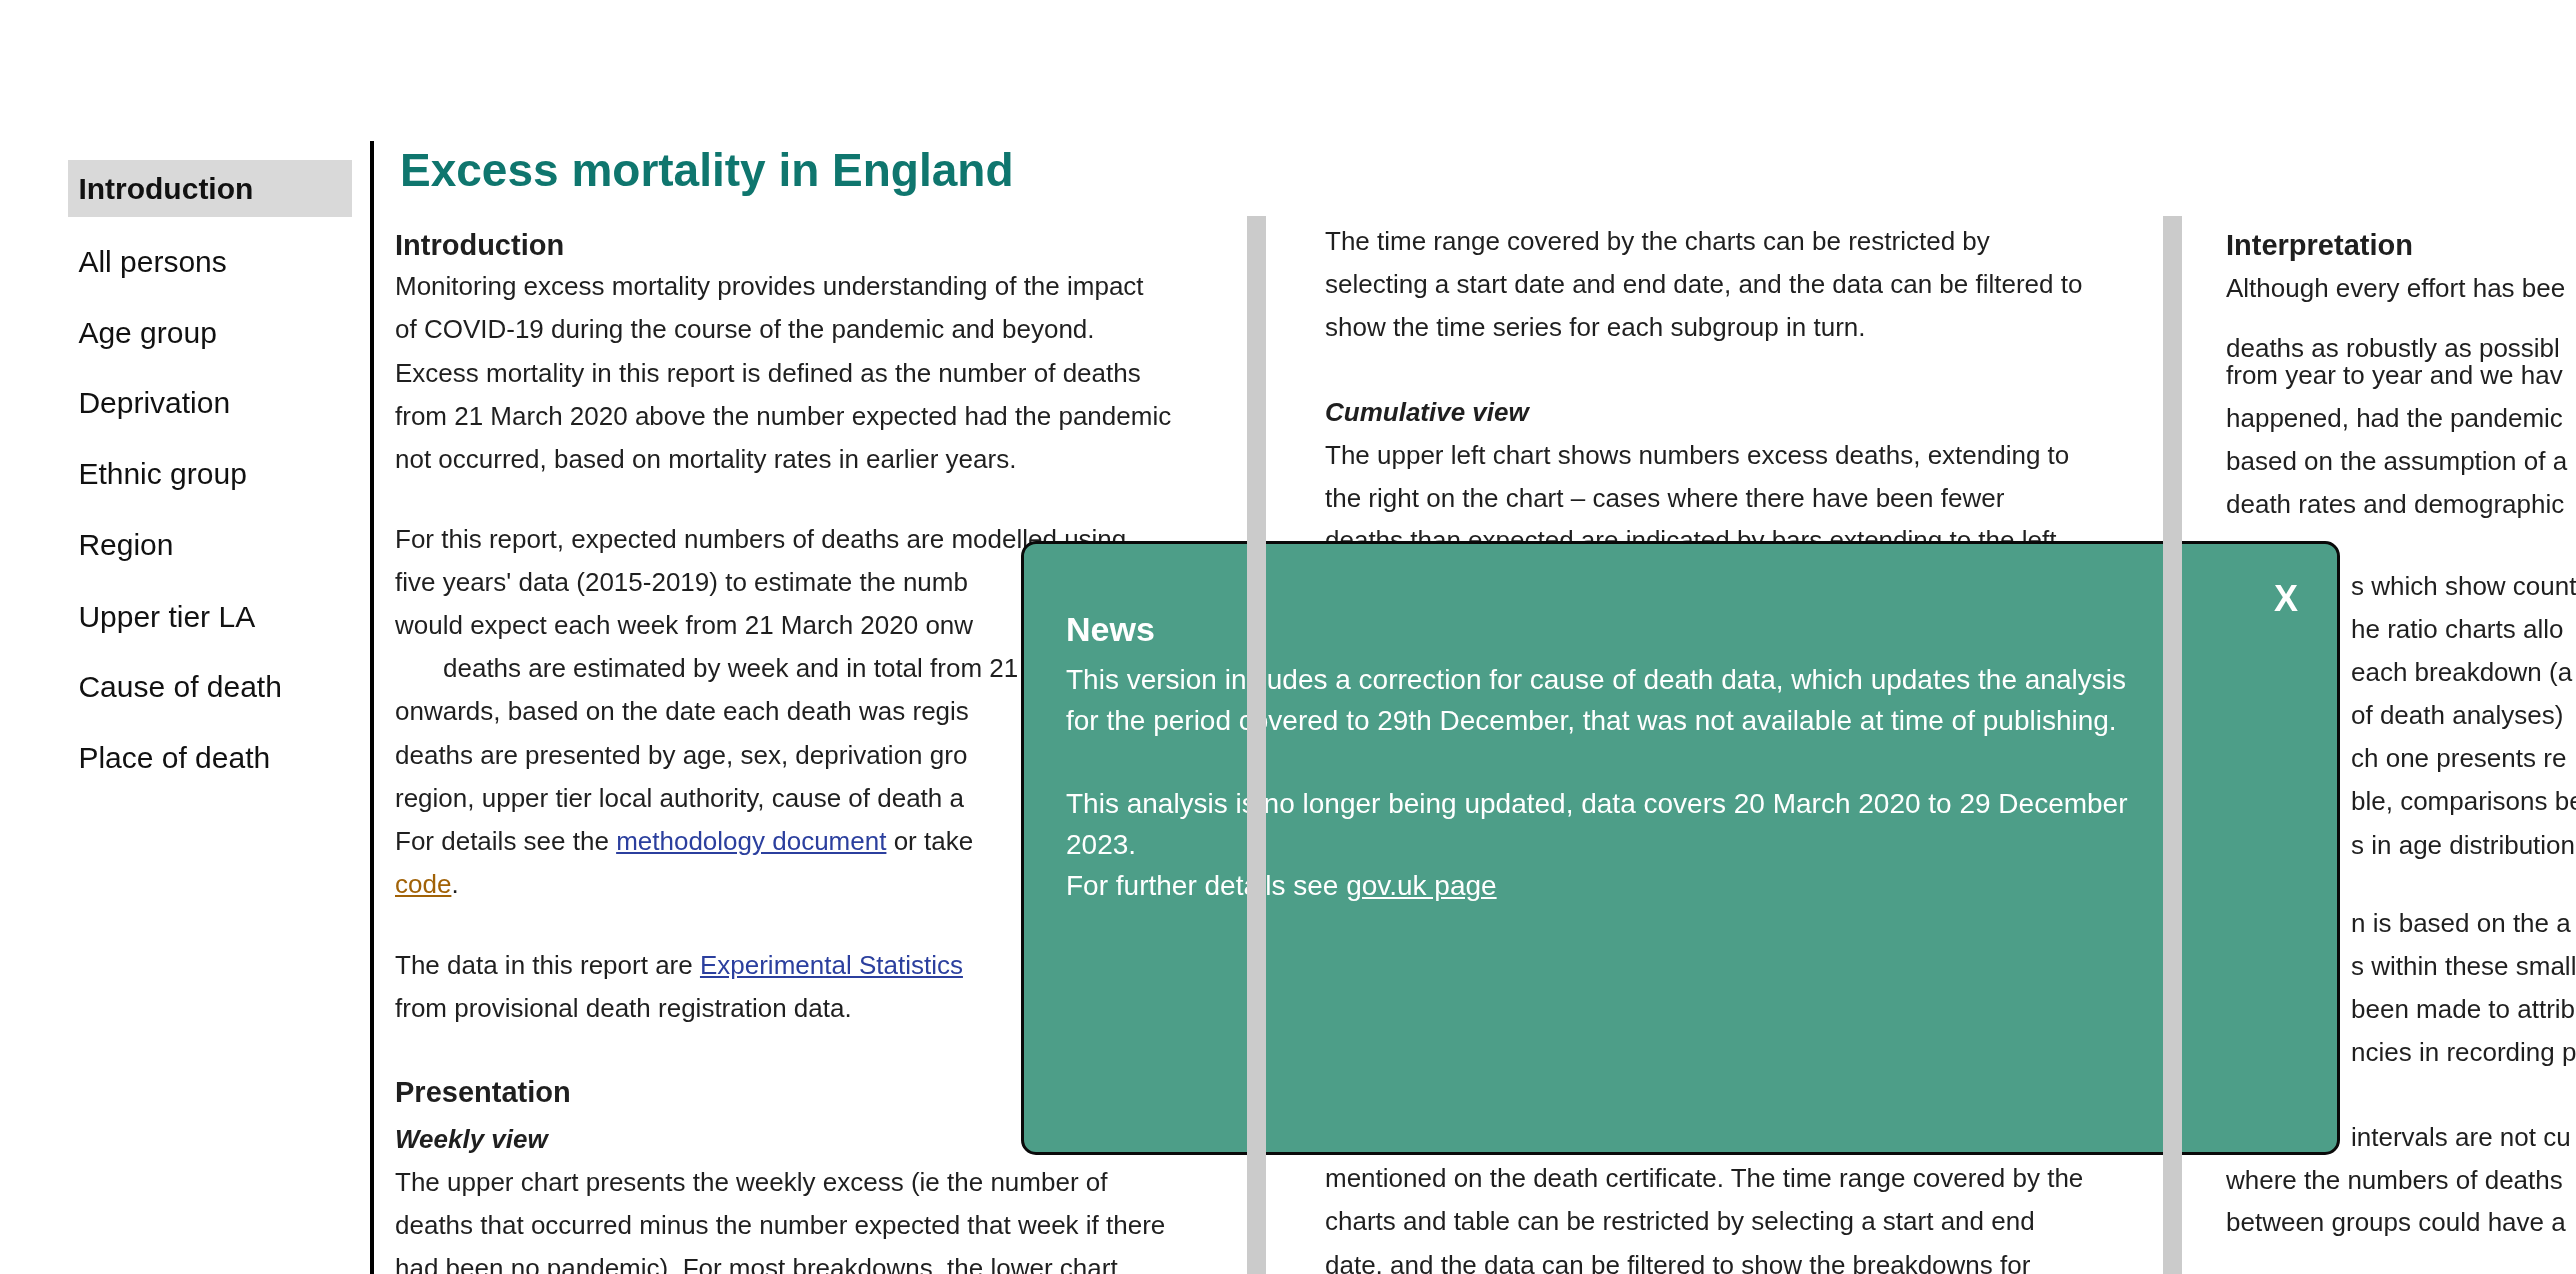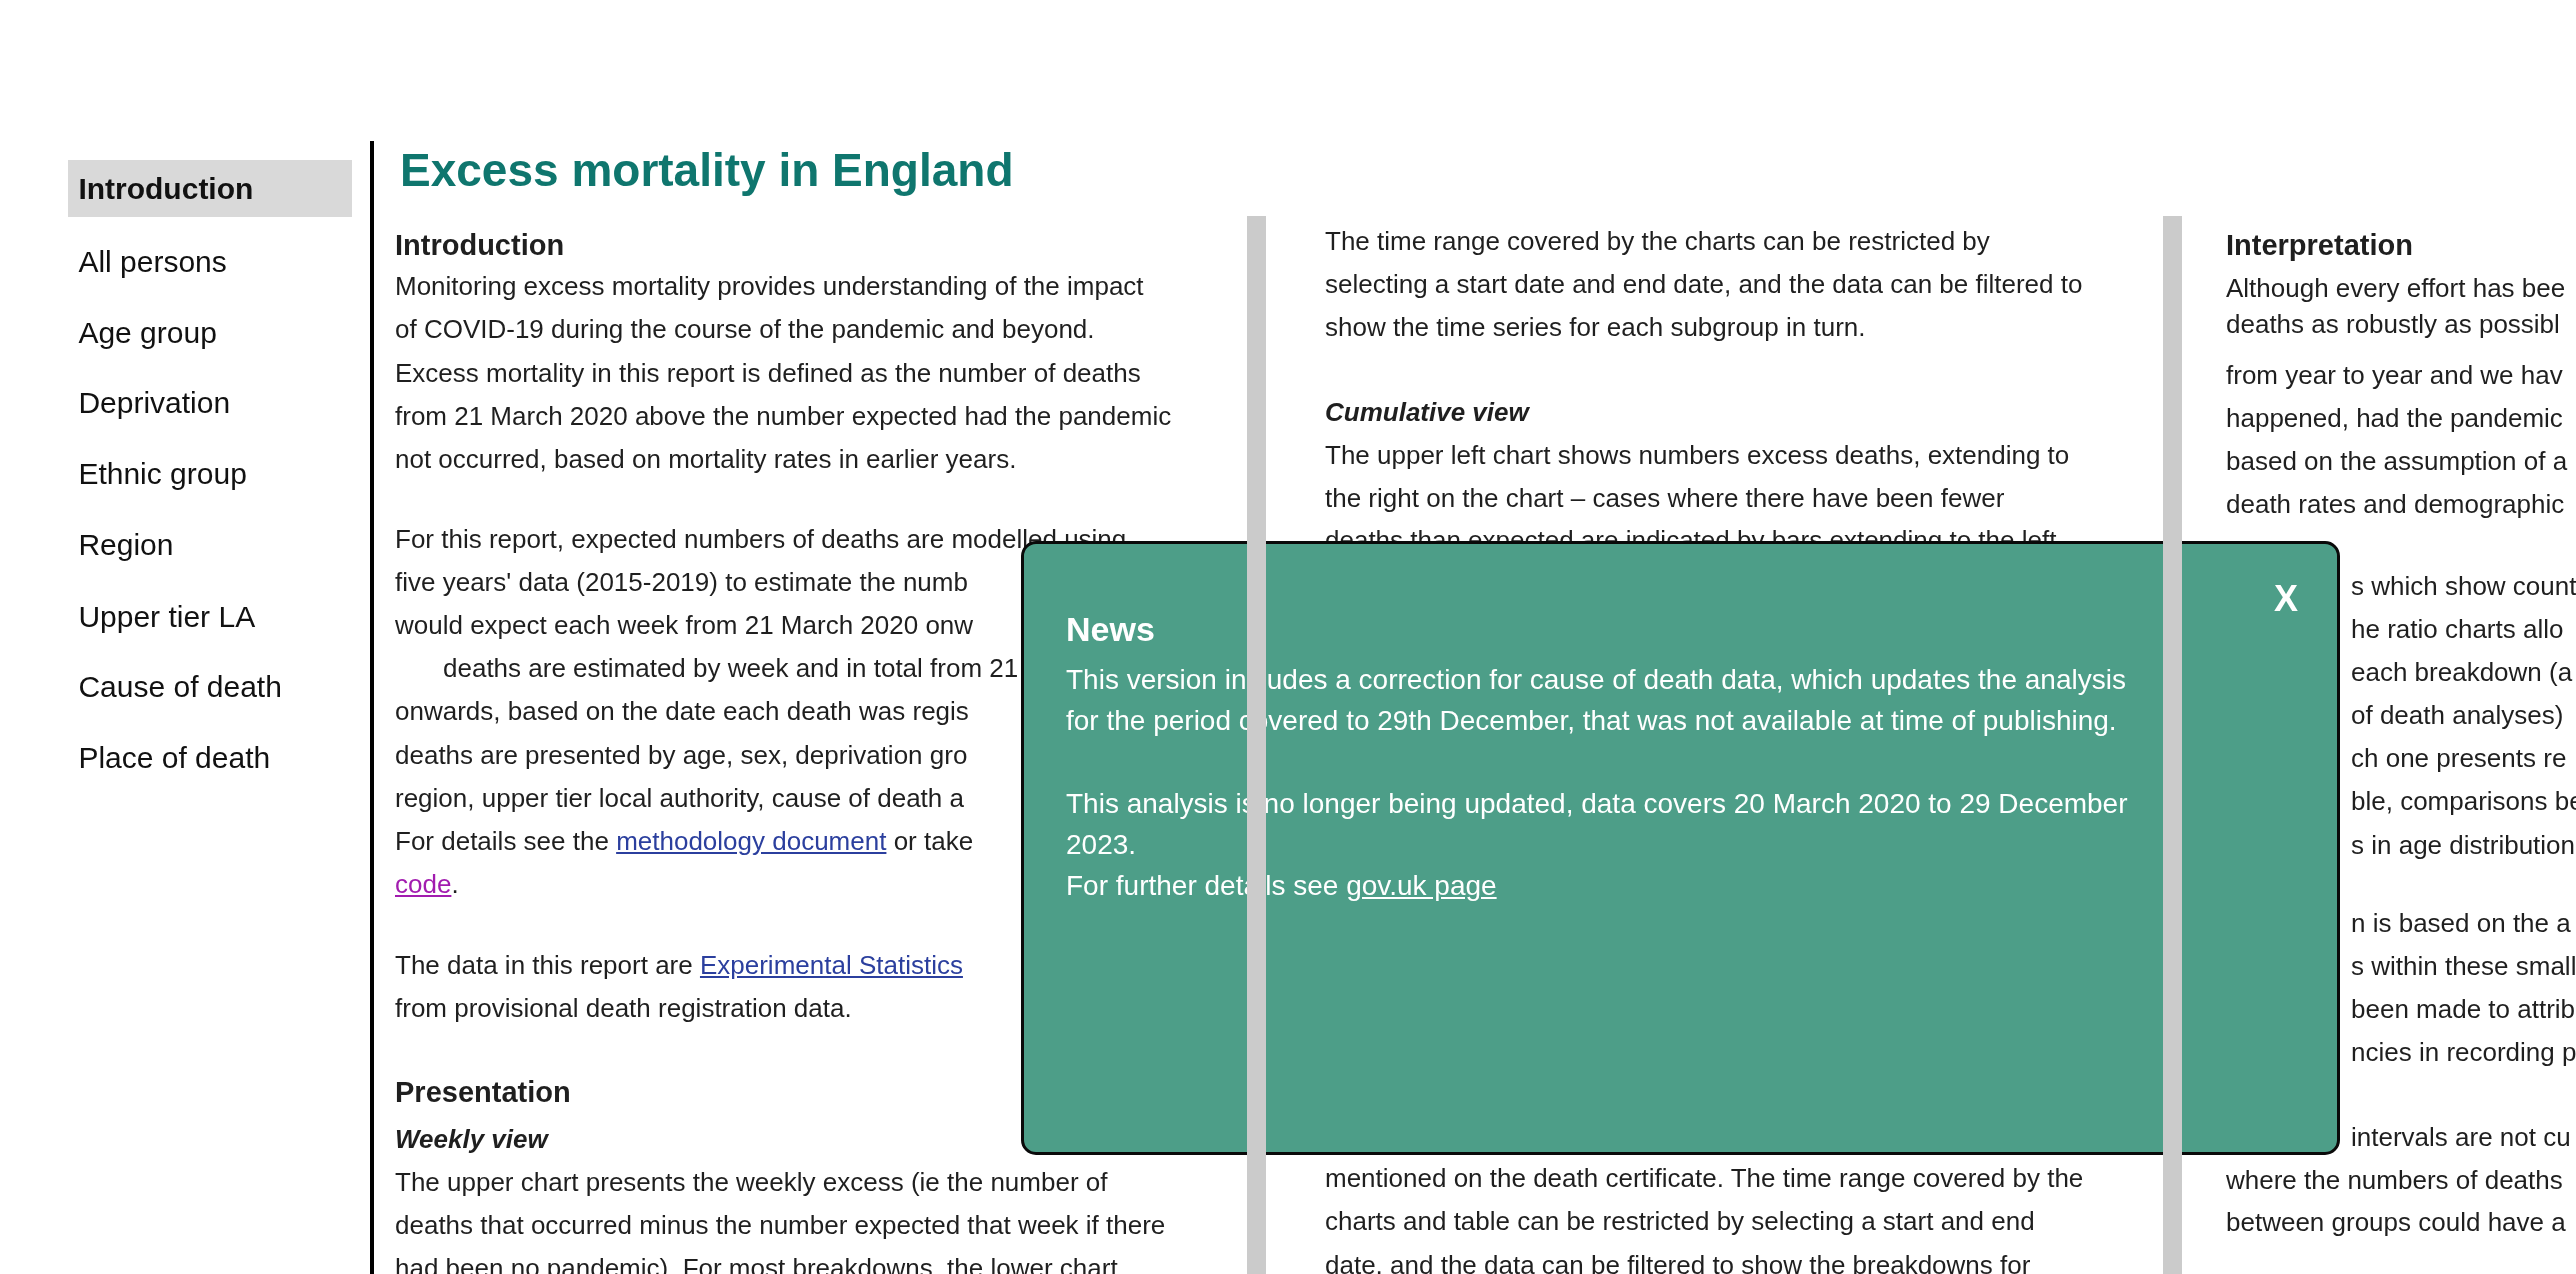--- a/index.html
+++ b/index.html
@@ -63,41 +63,41 @@
       <div class="line" style="top: 400px; left: 395px;"><span>from 21 March 2020 above the number expected had the pandemic</span></div>
       <div class="line" style="top: 443px; left: 395px;"><span>not occurred, based on mortality rates in earlier years.</span></div>
       <div class="line" style="top: 523px; left: 395px;"><span>For this report, expected numbers of deaths are modelled using</span></div>
       <div class="line" style="top: 566px; left: 395px;"><span>five years' data (2015-2019) to estimate the numb</span></div>
       <div class="line" style="top: 609px; left: 395px;"><span>would expect each week from 21 March 2020 onw</span></div>
       <div class="line" style="top: 652px; left: 395px; margin-left: 48px;"><span>deaths are estimated by week and in total from 21</span></div>
       <div class="line" style="top: 695px; left: 395px;"><span>onwards, based on the date each death was regis</span></div>
       <div class="line" style="top: 739px; left: 395px;"><span>deaths are presented by age, sex, deprivation gro</span></div>
       <div class="line" style="top: 782px; left: 395px;"><span>region, upper tier local authority, cause of death a</span></div>
       <div class="line" style="top: 825px; left: 395px;"><span>For details see the </span><span class="link" style="color: rgb(43, 63, 158);">methodology document</span><span> or take</span></div>
-      <div class="line" style="top: 868px; left: 395px;"><span class="link" style="color: #a21caf;">code</span><span>.</span></div>
+      <div class="line" style="top: 868px; left: 395px;"><span class="link" style="color: #a16207;">code</span><span>.</span></div>
       <div class="line" style="top: 949px; left: 395px;"><span>The data in this report are </span><span class="link" style="color: rgb(43, 63, 158);">Experimental Statistics</span></div>
       <div class="line" style="top: 992px; left: 395px;"><span>from provisional death registration data.</span></div>
       <div class="line h" style="top: 1076px; left: 395px;"><span>Presentation</span></div>
       <div class="line bi" style="top: 1123px; left: 395px;"><span>Weekly view</span></div>
       <div class="line" style="top: 1166px; left: 395px;"><span>The upper chart presents the weekly excess (ie the number of</span></div>
       <div class="line" style="top: 1209px; left: 395px;"><span>deaths that occurred minus the number expected that week if there</span></div>
       <div class="line" style="top: 1252px; left: 395px;"><span>had been no pandemic).  For most breakdowns, the lower chart</span></div>
       <div class="line" style="top: 225px; left: 1325px;"><span>The time range covered by the charts can be restricted by</span></div>
       <div class="line" style="top: 268px; left: 1325px;"><span>selecting a start date and end date, and the data can be filtered to</span></div>
       <div class="line" style="top: 311px; left: 1325px;"><span>show the time series for each subgroup in turn.</span></div>
       <div class="line bi" style="top: 396px; left: 1325px;"><span>Cumulative view</span></div>
       <div class="line" style="top: 439px; left: 1325px;"><span>The upper left chart shows numbers excess deaths, extending to</span></div>
       <div class="line" style="top: 482px; left: 1325px; text-align: right;"><span>the right on the chart – cases where there have been fewer</span></div>
       <div class="line" style="top: 524px; left: 1325px;"><span>deaths than expected are indicated by bars extending to the left.</span></div>
       <div class="line" style="top: 1162px; left: 1325px;"><span>mentioned on the death certificate. The time range covered by the</span></div>
       <div class="line" style="top: 1205px; left: 1325px;"><span>charts and table can be restricted by selecting a start and end</span></div>
       <div class="line" style="top: 1249px; left: 1325px;"><span>date, and the data can be filtered to show the breakdowns for</span></div>
       <div class="line h" style="top: 229px; left: 2226px;"><span>Interpretation</span></div>
       <div class="line" style="top: 272px; left: 2226px;"><span>Although every effort has bee</span></div>
-      <div class="line" style="top: 308px; left: 2226px;"><span>deaths as robustly as possibl</span></div>
+      <div class="line" style="top: 332px; left: 2226px;"><span>deaths as robustly as possibl</span></div>
       <div class="line" style="top: 359px; left: 2226px;"><span>from year to year and we hav</span></div>
       <div class="line" style="top: 402px; left: 2226px;"><span>happened, had the pandemic</span></div>
       <div class="line" style="top: 445px; left: 2226px;"><span>based on the assumption of a</span></div>
       <div class="line" style="top: 488px; left: 2226px;"><span>death rates and demographic</span></div>
       <div class="line" style="top: 570px; left: 2351px;"><span>s which show count</span></div>
       <div class="line" style="top: 613px; left: 2351px;"><span>he ratio charts allo</span></div>
       <div class="line" style="top: 656px; left: 2351px;"><span>each breakdown (a</span></div>
       <div class="line" style="top: 699px; left: 2351px;"><span> of death analyses)</span></div>
       <div class="line" style="top: 742px; left: 2351px;"><span>ch one presents re</span></div>
       <div class="line" style="top: 785px; left: 2351px;"><span>ble, comparisons be</span></div>

